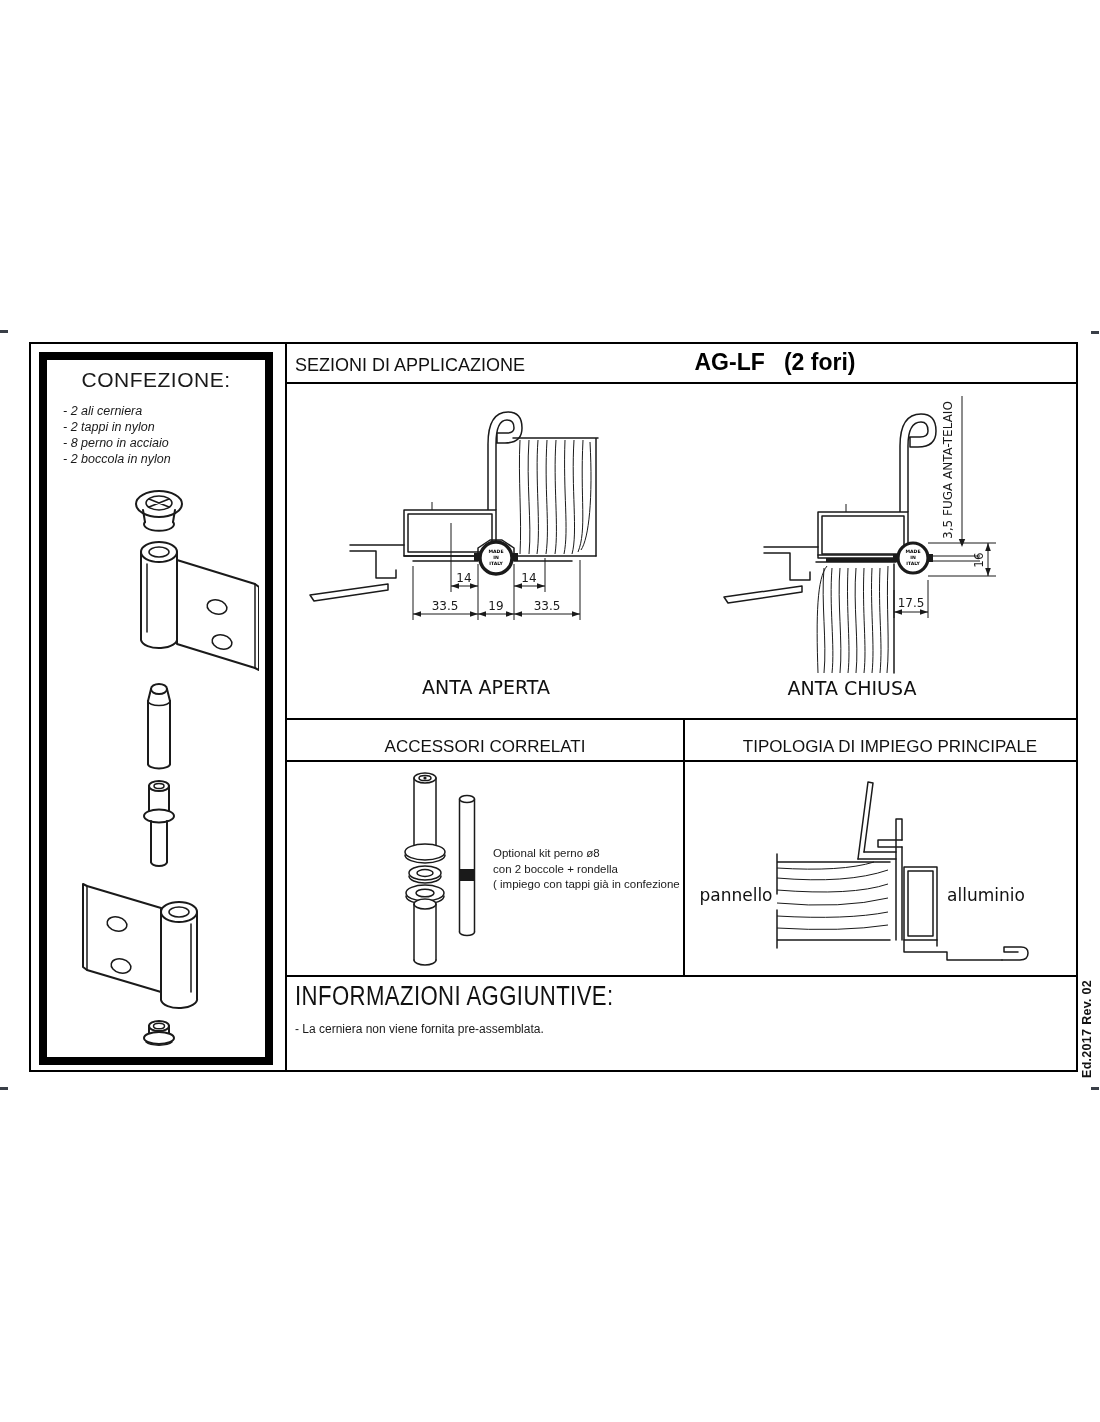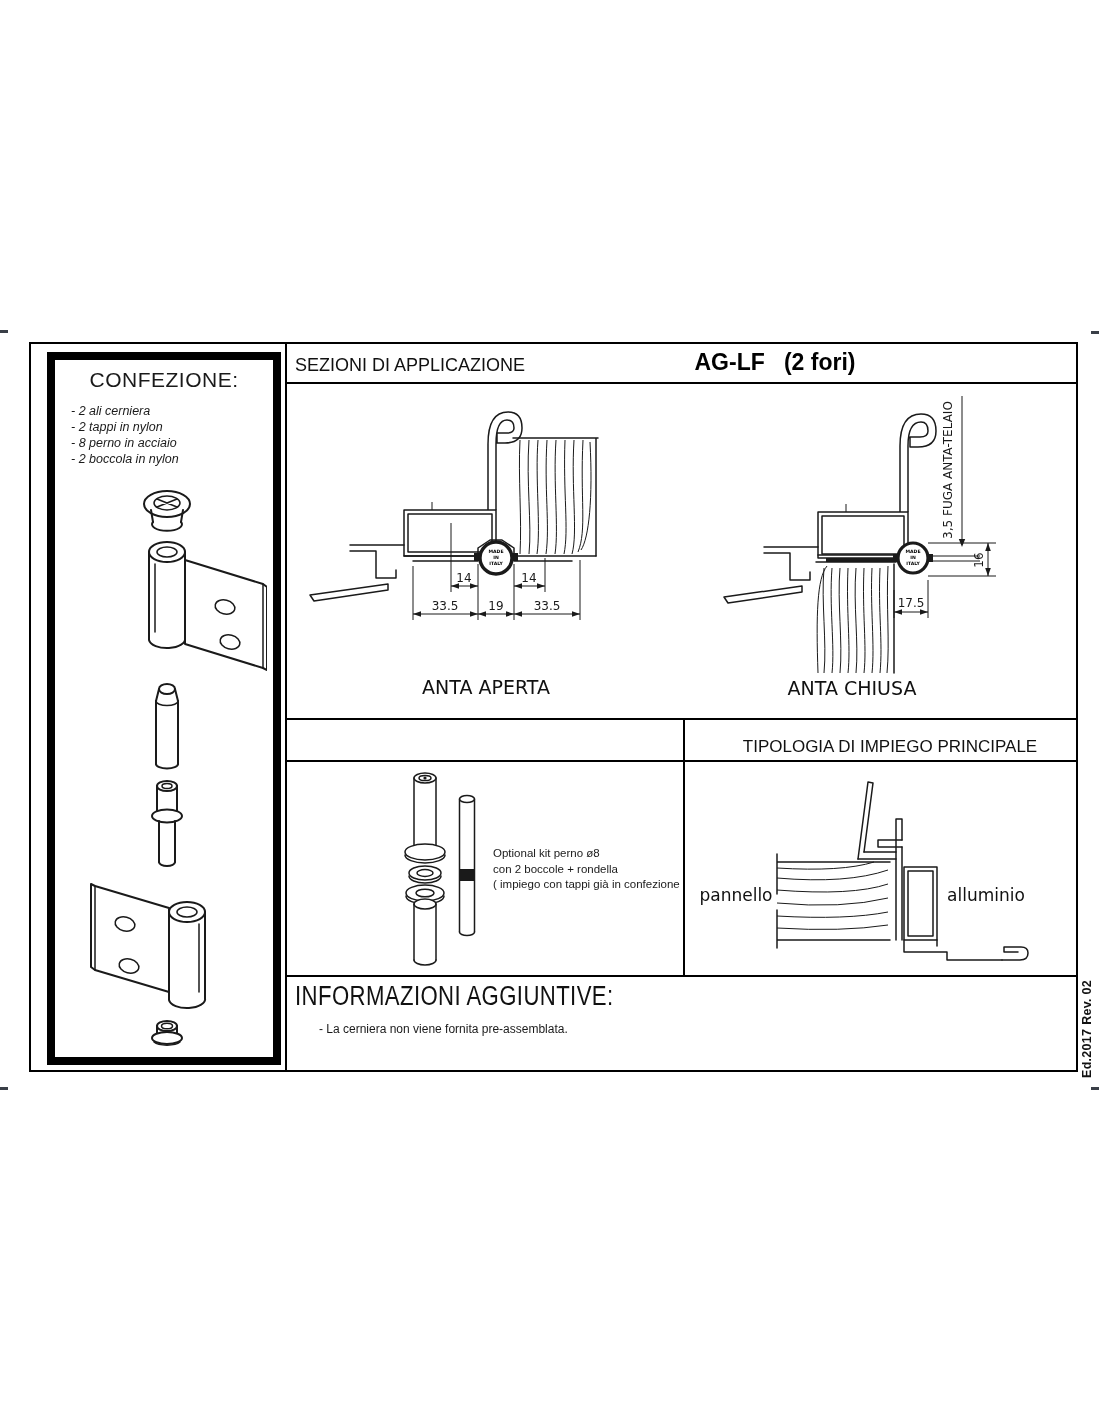--- a/index.html
+++ b/index.html
@@ -6,33 +6,33 @@
   .page{position:relative;width:1100px;height:1422px;background:#fff;overflow:hidden;
         font-family:"Liberation Sans",sans-serif;color:#111;}
   .abs{position:absolute;}
   .crop{position:absolute;width:8px;height:3px;background:#3a3f47;}
   .frame{position:absolute;left:29px;top:342px;width:1049px;height:730px;
          border:2px solid #000;box-sizing:border-box;}
   .inner{position:absolute;left:0;top:0;right:0;bottom:0;}
   .vline,.hline{position:absolute;background:#000;}
   
   .conf-box{position:absolute;left:8px;top:8px;width:234px;height:713px;
-            border:8px solid #000;box-sizing:border-box;background:#fff;margin-left:8px;}
+            border:8px solid #000;box-sizing:border-box;background:#fff;}
   .conf-title{position:absolute;left:0;right:0;top:8px;text-align:center;
               font-size:21px;letter-spacing:.5px;color:#1a1a1a;}
   .conf-item{position:absolute;left:16px;font-size:12.5px;color:#1a1a1a;white-space:pre;font-style:italic;}
   
   .sez-header{position:absolute;left:264px;top:11px;font-size:18px;color:#111;}
   .product{position:absolute;left:594px;top:5px;width:300px;text-align:center;
            font-size:23px;font-weight:bold;white-space:pre;color:#000;}
   .sub-header{position:absolute;top:384px;height:32px;text-align:center;
               font-size:17px;color:#111;padding-top:9px;box-sizing:content-box;}
   .info-title{position:absolute;left:264px;top:637px;font-size:27px;color:#111;
               transform:scaleX(.82);transform-origin:left top;white-space:pre;letter-spacing:.5px;}
-  .info-note{position:absolute;left:264px;font-size:12px;color:#1a1a1a;white-space:pre;margin-left:24px;}
+  .info-note{position:absolute;left:264px;font-size:12px;color:#1a1a1a;white-space:pre;}
   .edition{position:absolute;left:1080px;top:942px;height:136px;width:17px;
            writing-mode:vertical-rl;transform:rotate(180deg);
            font-size:12.5px;font-weight:bold;color:#111;letter-spacing:.3px;}
   
   svg{display:block;}
   .ln{fill:none;stroke:#1a1a1a;stroke-width:1.5;stroke-linecap:round;stroke-linejoin:round;}
   .ln2{fill:none;stroke:#1a1a1a;stroke-width:2;stroke-linecap:round;stroke-linejoin:round;}
   .fw{fill:#fff;stroke:#1a1a1a;stroke-width:2;stroke-linejoin:round;}
   .fw1{fill:#fff;stroke:#1a1a1a;stroke-width:1.5;stroke-linejoin:round;}
   .thin{fill:none;stroke:#1a1a1a;stroke-width:1;}
@@ -238,20 +238,21 @@
 
         <g>
           <path class="thin" d="M194,200 L194,228 M228,190 L228,228 M194,222 L228,222"></path>
           <path class="arr" d="M194,222 l8,-2.8 v5.6 z"></path>
           <path class="arr" d="M228,222 l-8,-2.8 v5.6 z"></path>
           <text class="dim" x="211" y="217" text-anchor="middle">17.5</text>
         </g>
         <text class="lbl" x="152" y="305" text-anchor="middle">ANTA CHIUSA</text>
       </svg>
 
+      <div class="sub-header" style="left:256px;width:396px;">ACCESSORI CORRELATI</div>
       <div class="sub-header" style="left:654px;width:410px;">TIPOLOGIA DI IMPIEGO PRINCIPALE</div>
 
       <svg class="abs" style="left:349px;top:418px;" width="300" height="210" viewBox="0 0 300 210">
         <g>
 
           <path class="ln" d="M34,16 L34,84 M56,16 L56,84"></path>
           <ellipse class="fw1" cx="45" cy="16" rx="11" ry="5"></ellipse>
           <ellipse class="fw1" cx="45" cy="16" rx="6" ry="2.6"></ellipse>
           <circle class="blk" cx="45" cy="16" r="1.6"></circle>
           <ellipse class="fw1" cx="45" cy="90" rx="20" ry="8"></ellipse>

